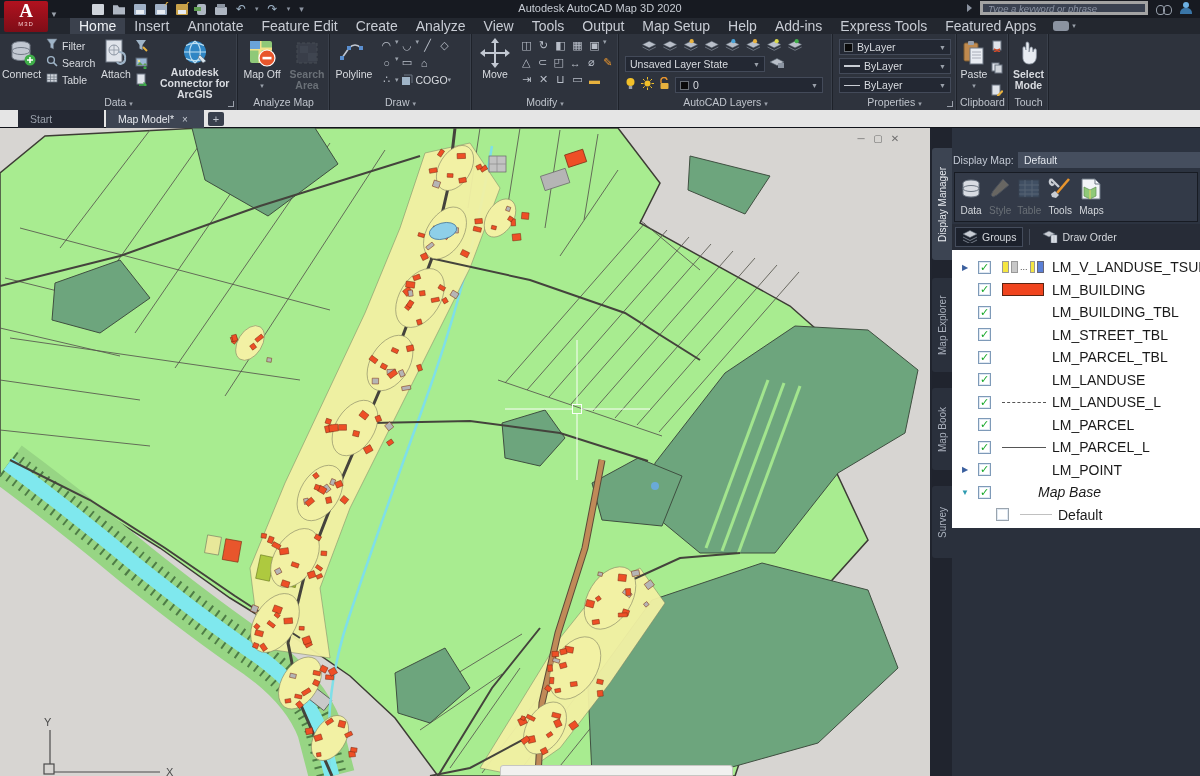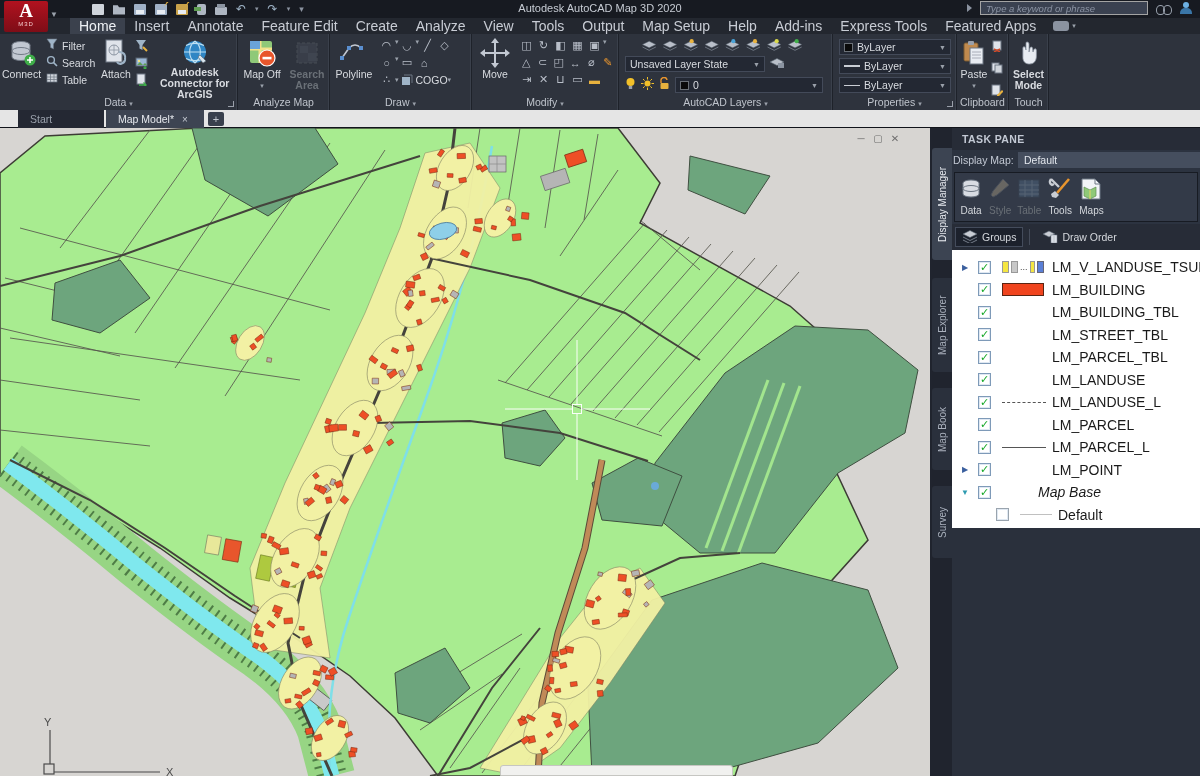--- a/index.html
+++ b/index.html
@@ -23,21 +23,21 @@
   .qi-save::after{content:"";position:absolute;left:2px;bottom:1px;width:8px;height:4px;background:#e8ecf2;}
   .qi-pencil::before{content:"";position:absolute;right:-2px;top:-2px;width:5px;height:5px;background:#e8b23e;clip-path:polygon(0 100%,100% 0,60% 0);}
   .qi-phone{background:#aeb6c2;border-radius:2px;width:9px;}
   .qi-phone::after{content:"";position:absolute;left:-3px;top:3px;width:7px;height:4px;background:#5f9e52;}
   .qi-print{background:#aeb6c2;height:8px;margin-top:3px;border-radius:1px;}
   .qi-print::before{content:"";position:absolute;left:2px;top:-3px;width:8px;height:4px;background:#8b94a1;}
   .q-arrow{color:#9fb4c7;font-size:12px;line-height:12px;}
   .q-caret{color:#8b93a0;font-size:7px;}
   .tb-right{position:absolute;right:8px;top:1px;display:flex;align-items:center;gap:8px;}
   .ic-play{width:0;height:0;border-left:5px solid #8b93a0;border-top:4px solid transparent;border-bottom:4px solid transparent;}
-  .search-box{width:168px;height:14px;background:#3a4150;border:1px solid #a3a3a3;color:#d8dce3;font-size:9.5px;font-style:italic;padding:0 5px;outline:none;}
+  .search-box{width:168px;height:14px;background:#3a4150;border:3px solid #a3a3a3;color:#d8dce3;font-size:9.5px;font-style:italic;padding:0 5px;outline:none;}
   .search-box::placeholder{color:#8b93a3;font-style:italic;}
   .binocs{position:relative;width:16px;height:11px;}
   .binocs::before,.binocs::after{content:"";position:absolute;top:2px;width:7px;height:8px;border:1.5px solid #9aa2ae;border-radius:50% 50% 45% 45%;}
   .binocs::before{left:0;} .binocs::after{right:0;}
   .person{position:relative;width:12px;height:12px;}
   .person::before{content:"";position:absolute;left:3px;top:0;width:6px;height:6px;background:#6db1e3;border-radius:50%;}
   .person::after{content:"";position:absolute;left:0;top:6px;width:12px;height:6px;background:#3a76a8;border-radius:5px 5px 0 0;}
 
   
   .rtabs{position:absolute;left:70px;top:0;height:16px;display:flex;}
@@ -792,21 +792,20 @@
     </div>
 
     <div class="tp-strip">
       <div class="vtab active" style="top:20px;height:112px;">Display Manager</div>
       <div class="vtab" style="top:150px;height:94px;">Map Explorer</div>
       <div class="vtab" style="top:260px;height:82px;">Map Book</div>
       <div class="vtab" style="top:358px;height:72px;">Survey</div>
     </div>
 
     <div class="taskpane">
-      <div class="tp-header">TASK PANE</div>
       <div class="tp-dm-row">
         <span class="tp-dm-label">Display Map:</span>
         <div class="tp-dm-value">Default</div>
       </div>
       <div class="tp-toolbar">
         <div class="tpt-btn">
           <span><svg width="24" height="24" viewBox="0 0 24 24">
                 <g stroke="#6c7683" fill="#d8dce3">
                   <ellipse cx="12" cy="6" rx="8" ry="3"></ellipse>
                   <path d="M4 6 v11 a8 3 0 0 0 16 0 V6"></path>

